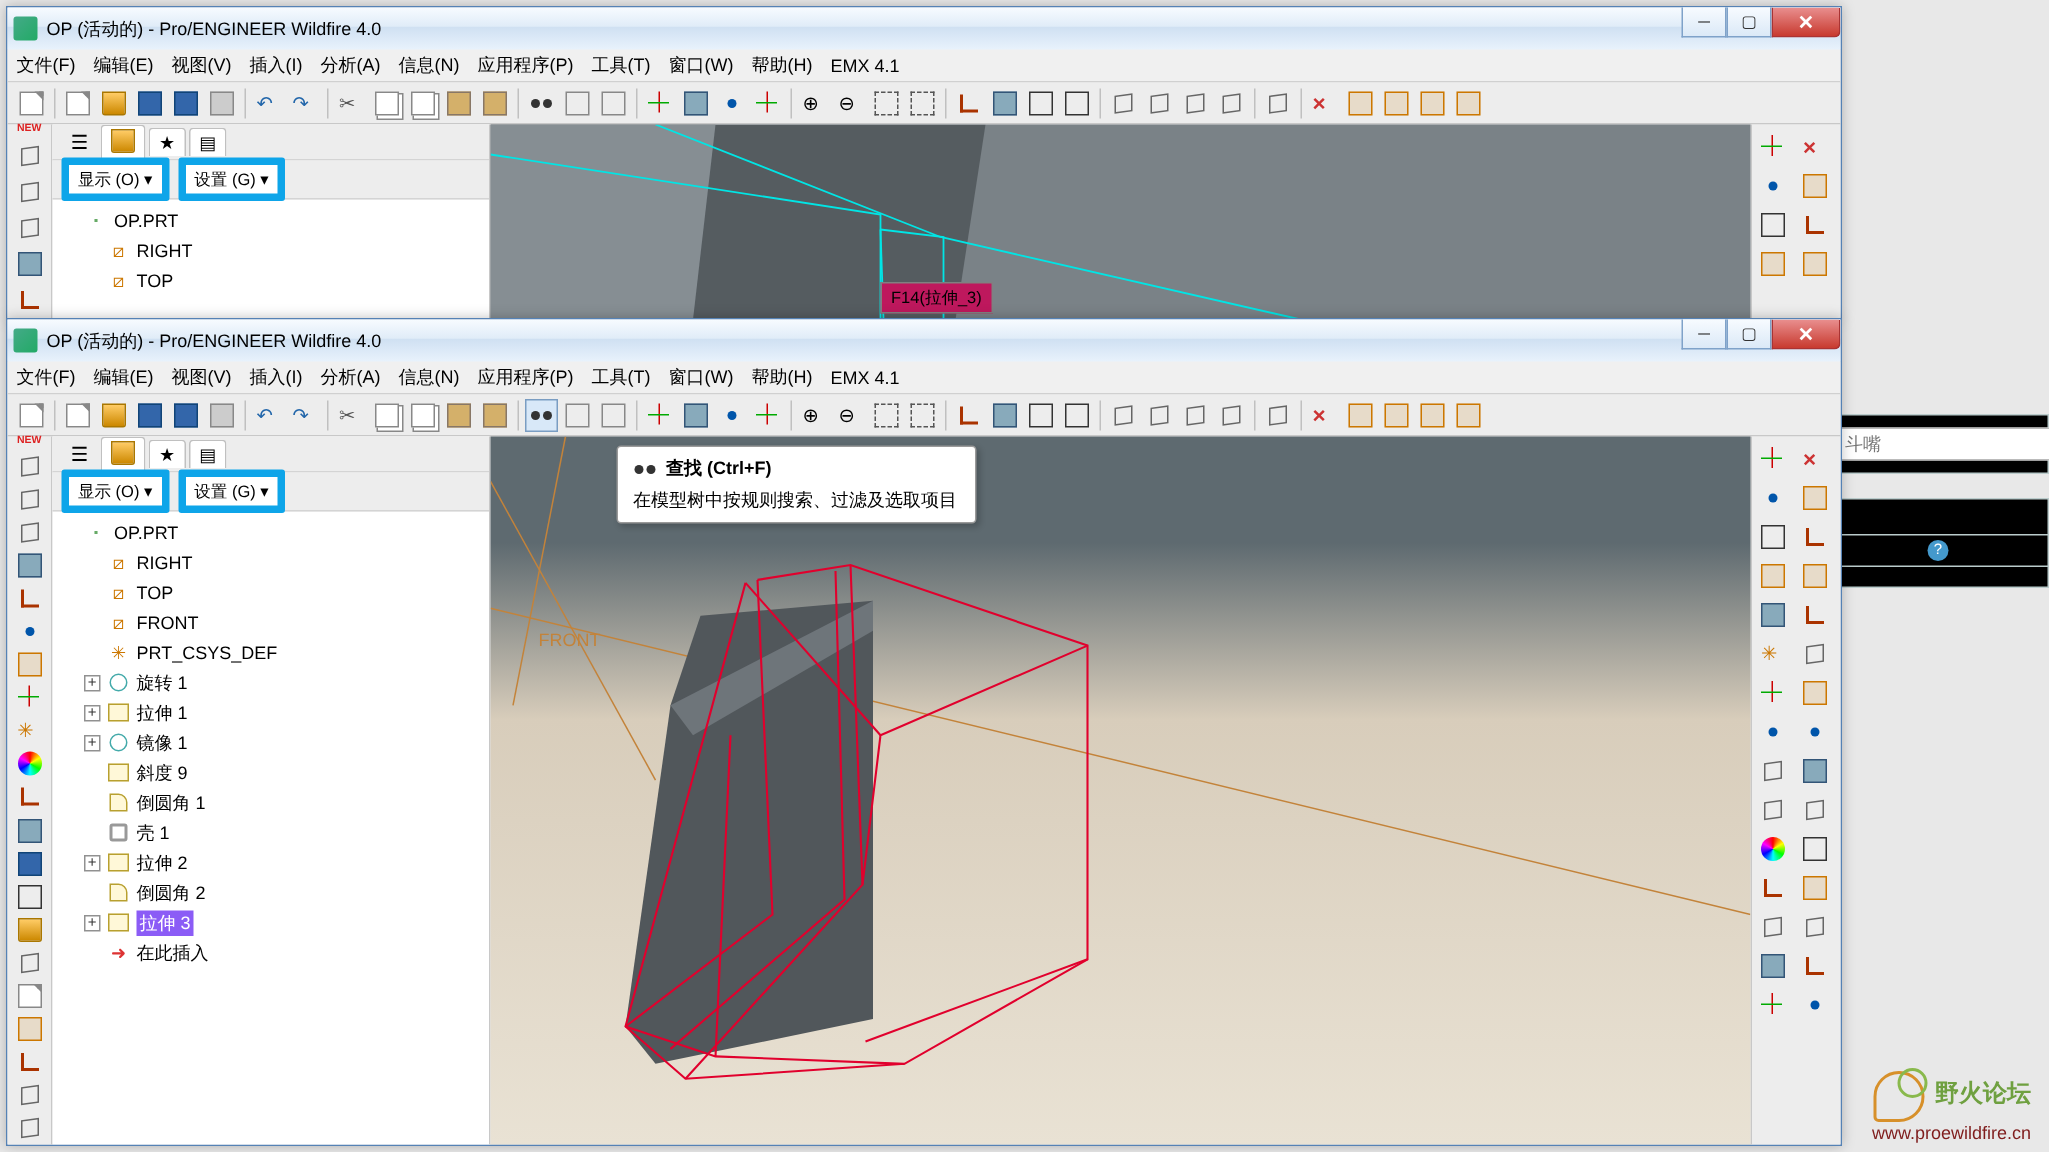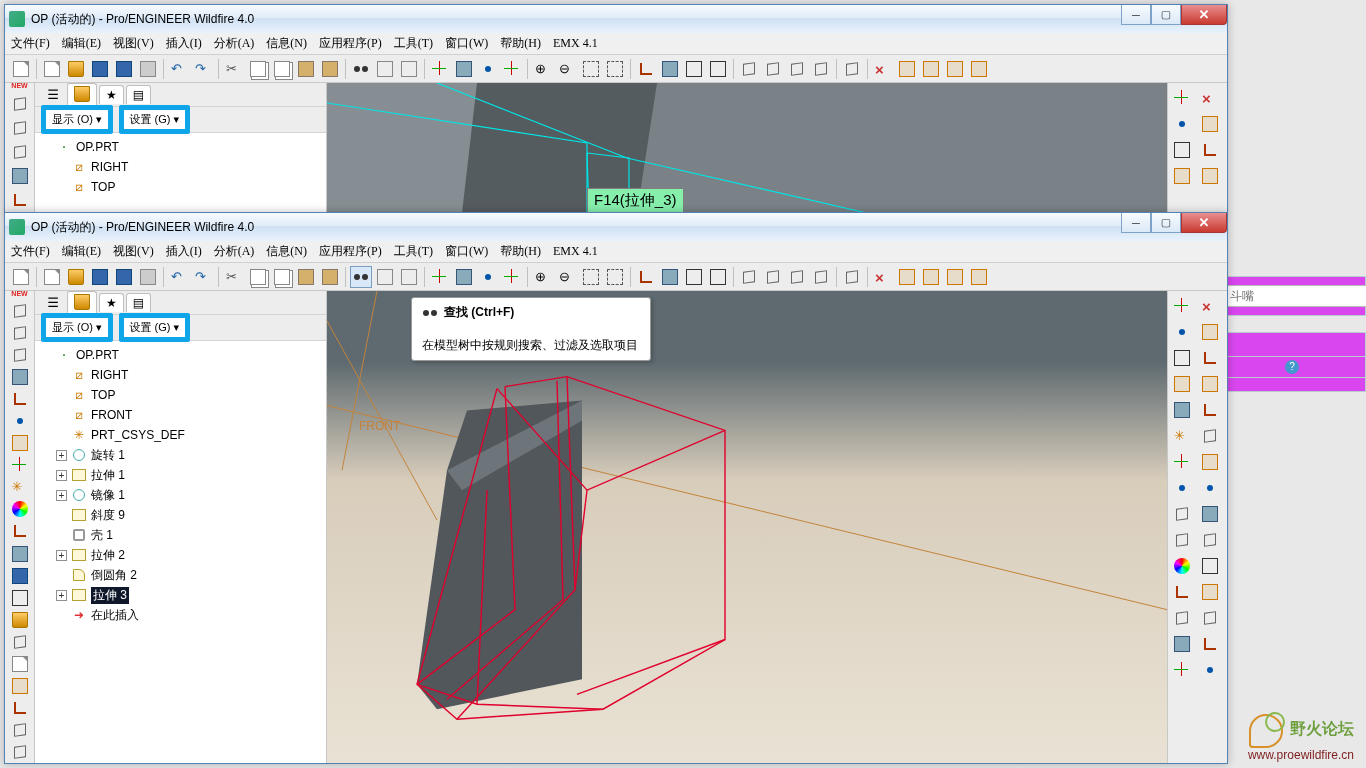--- a/index.html
+++ b/index.html
@@ -42,21 +42,21 @@
 
 .menubar {
   height: 22px;
   background: #f0f0f0;
   display: flex;
   align-items: center;
   padding: 0 6px;
   font-size: 12px;
   border-bottom: 1px solid #d0d0d0;
 }
-.menubar span { margin-right: 12px; cursor: default; font-family: Liberation Serif, serif; }
+.menubar span { margin-right: 12px; cursor: default; }
 
 .toolbar {
   height: 28px;
   background: #ededed;
   border-bottom: 1px solid #c8c8c8;
   display: flex;
   align-items: center;
   padding: 0 4px;
 }
 .tb-btn {
@@ -126,21 +126,21 @@
 .tree-toolbar{height:24px;display:flex;align-items:center;padding:0 4px;background:#ededed;border-bottom:1px solid #d4d4d4}
 .tree-toolbar .tb-btn{width:26px;height:20px}
 .tree-toolbar .tab{border:1px solid #c0c0c0;border-bottom:none;background:#fff;padding:2px 6px;margin-right:2px;border-radius:3px 3px 0 0}
 .tree-subbar{height:26px;display:flex;align-items:center;padding:0 6px;background:#ededed;border-bottom:1px solid #d4d4d4}
 .tree-subbar .drop{border:5px solid #0ea5e9;background:#fff;padding:2px 6px;font-size:11px;margin-right:6px;border-radius:2px}
 .tree-body{flex:1;overflow:auto;padding:4px 0}
 .tree-item{display:flex;align-items:center;height:20px;padding-left:6px;white-space:nowrap}
 .tree-item .exp{width:11px;height:11px;border:1px solid #919191;background:#fff;text-align:center;line-height:9px;font-size:10px;margin-right:4px;color:#333}
 .tree-item .sp{width:15px;display:inline-block}
 .tree-item .ticon{width:16px;height:14px;display:inline-flex;align-items:center;justify-content:center;margin-right:4px}
-.tree-item.sel .label{background:#0f172a;color:#fff;padding:0 2px}
+.tree-item.sel .label{background:#8b5cf6;color:#fff;padding:0 2px}
 .t-part{background:#e2f4e2;border:1px solid #6a6}
 .t-feat{width:14px;height:12px;border:1px solid #b8a030;background:#fff8d8}
 .t-feat2{width:12px;height:12px;border:1px solid #4aa;border-radius:50%}
 .t-round{width:12px;height:12px;border:1px solid #b8a030;border-radius:0 6px 0 0;background:#fff8d8}
 .t-shell{width:12px;height:12px;border:2px solid #999;border-radius:2px}
 
 .viewport {
   flex: 1;
   position: relative;
   overflow: hidden;
@@ -162,30 +162,30 @@
 .tooltip {
   position: absolute;
   background: #fff;
   border: 1px solid #9a9a9a;
   border-radius: 3px;
   box-shadow: 2px 2px 4px rgba(0,0,0,.2);
   padding: 6px 10px;
   font-size: 12px;
   z-index: 50;
 }
-.tooltip .tt-title{font-weight:bold;margin-bottom:16px;display:flex;align-items:center;gap:6px}
+.tooltip .tt-title{font-weight:bold;margin-bottom:4px;display:flex;align-items:center;gap:6px}
 
 
 svg.scene{position:absolute;left:0;top:0;width:100%;height:100%}
 
 
-.hint-label{position:absolute;background:#86efac;border:1px solid #808080;padding:2px 6px;font-size:15px}
-
-
-.right-fragment{position:absolute;right:0;width:148px;background:#d946ef;border:1px solid #bcc;font-size:12px}
+.hint-label{position:absolute;background:#be185d;border:1px solid #808080;padding:2px 6px;font-size:11px}
+
+
+.right-fragment{position:absolute;right:0;width:148px;background:#000000;border:1px solid #bcc;font-size:12px}
 
 .watermark{position:absolute;right:12px;bottom:6px;text-align:right;font-size:12px;color:#a8c090;z-index:40}
 .watermark .logo{width:34px;height:34px;border:2px solid #d7902a;border-radius:50% 50% 50% 10%;display:inline-block;position:relative;margin-right:4px;vertical-align:middle}
 .watermark .logo::after{content:"";position:absolute;width:16px;height:16px;border:2px solid #89b94c;border-radius:50%;right:-4px;top:-4px}
 </style>
 </head>
 <body>
 
 <div class="right-fragment" style="top:276px;height:40px;padding:6px;display:flex;align-items:center;gap:4px">
   <input style="flex: 1 1 0%; height: 22px; border: 1px solid rgb(187, 187, 187); padding: 0px 4px; font-size: 12px;" placeholder="斗嘴">
@@ -737,20 +737,28 @@
             <span class="sp"></span>
             <span class="ticon">
               <span class="t-feat"></span>
             </span>
             <span class="label">斜度 9</span>
           </div>
           <div class="tree-item">
             <span class="sp"></span>
             <span class="sp"></span>
             <span class="ticon">
+              <span class="t-round"></span>
+            </span>
+            <span class="label">倒圆角 1</span>
+          </div>
+          <div class="tree-item">
+            <span class="sp"></span>
+            <span class="sp"></span>
+            <span class="ticon">
               <span class="t-shell"></span>
             </span>
             <span class="label">壳 1</span>
           </div>
           <div class="tree-item">
             <span class="sp"></span>
             <span class="exp">+</span>
             <span class="ticon">
               <span class="t-feat"></span>
             </span>

